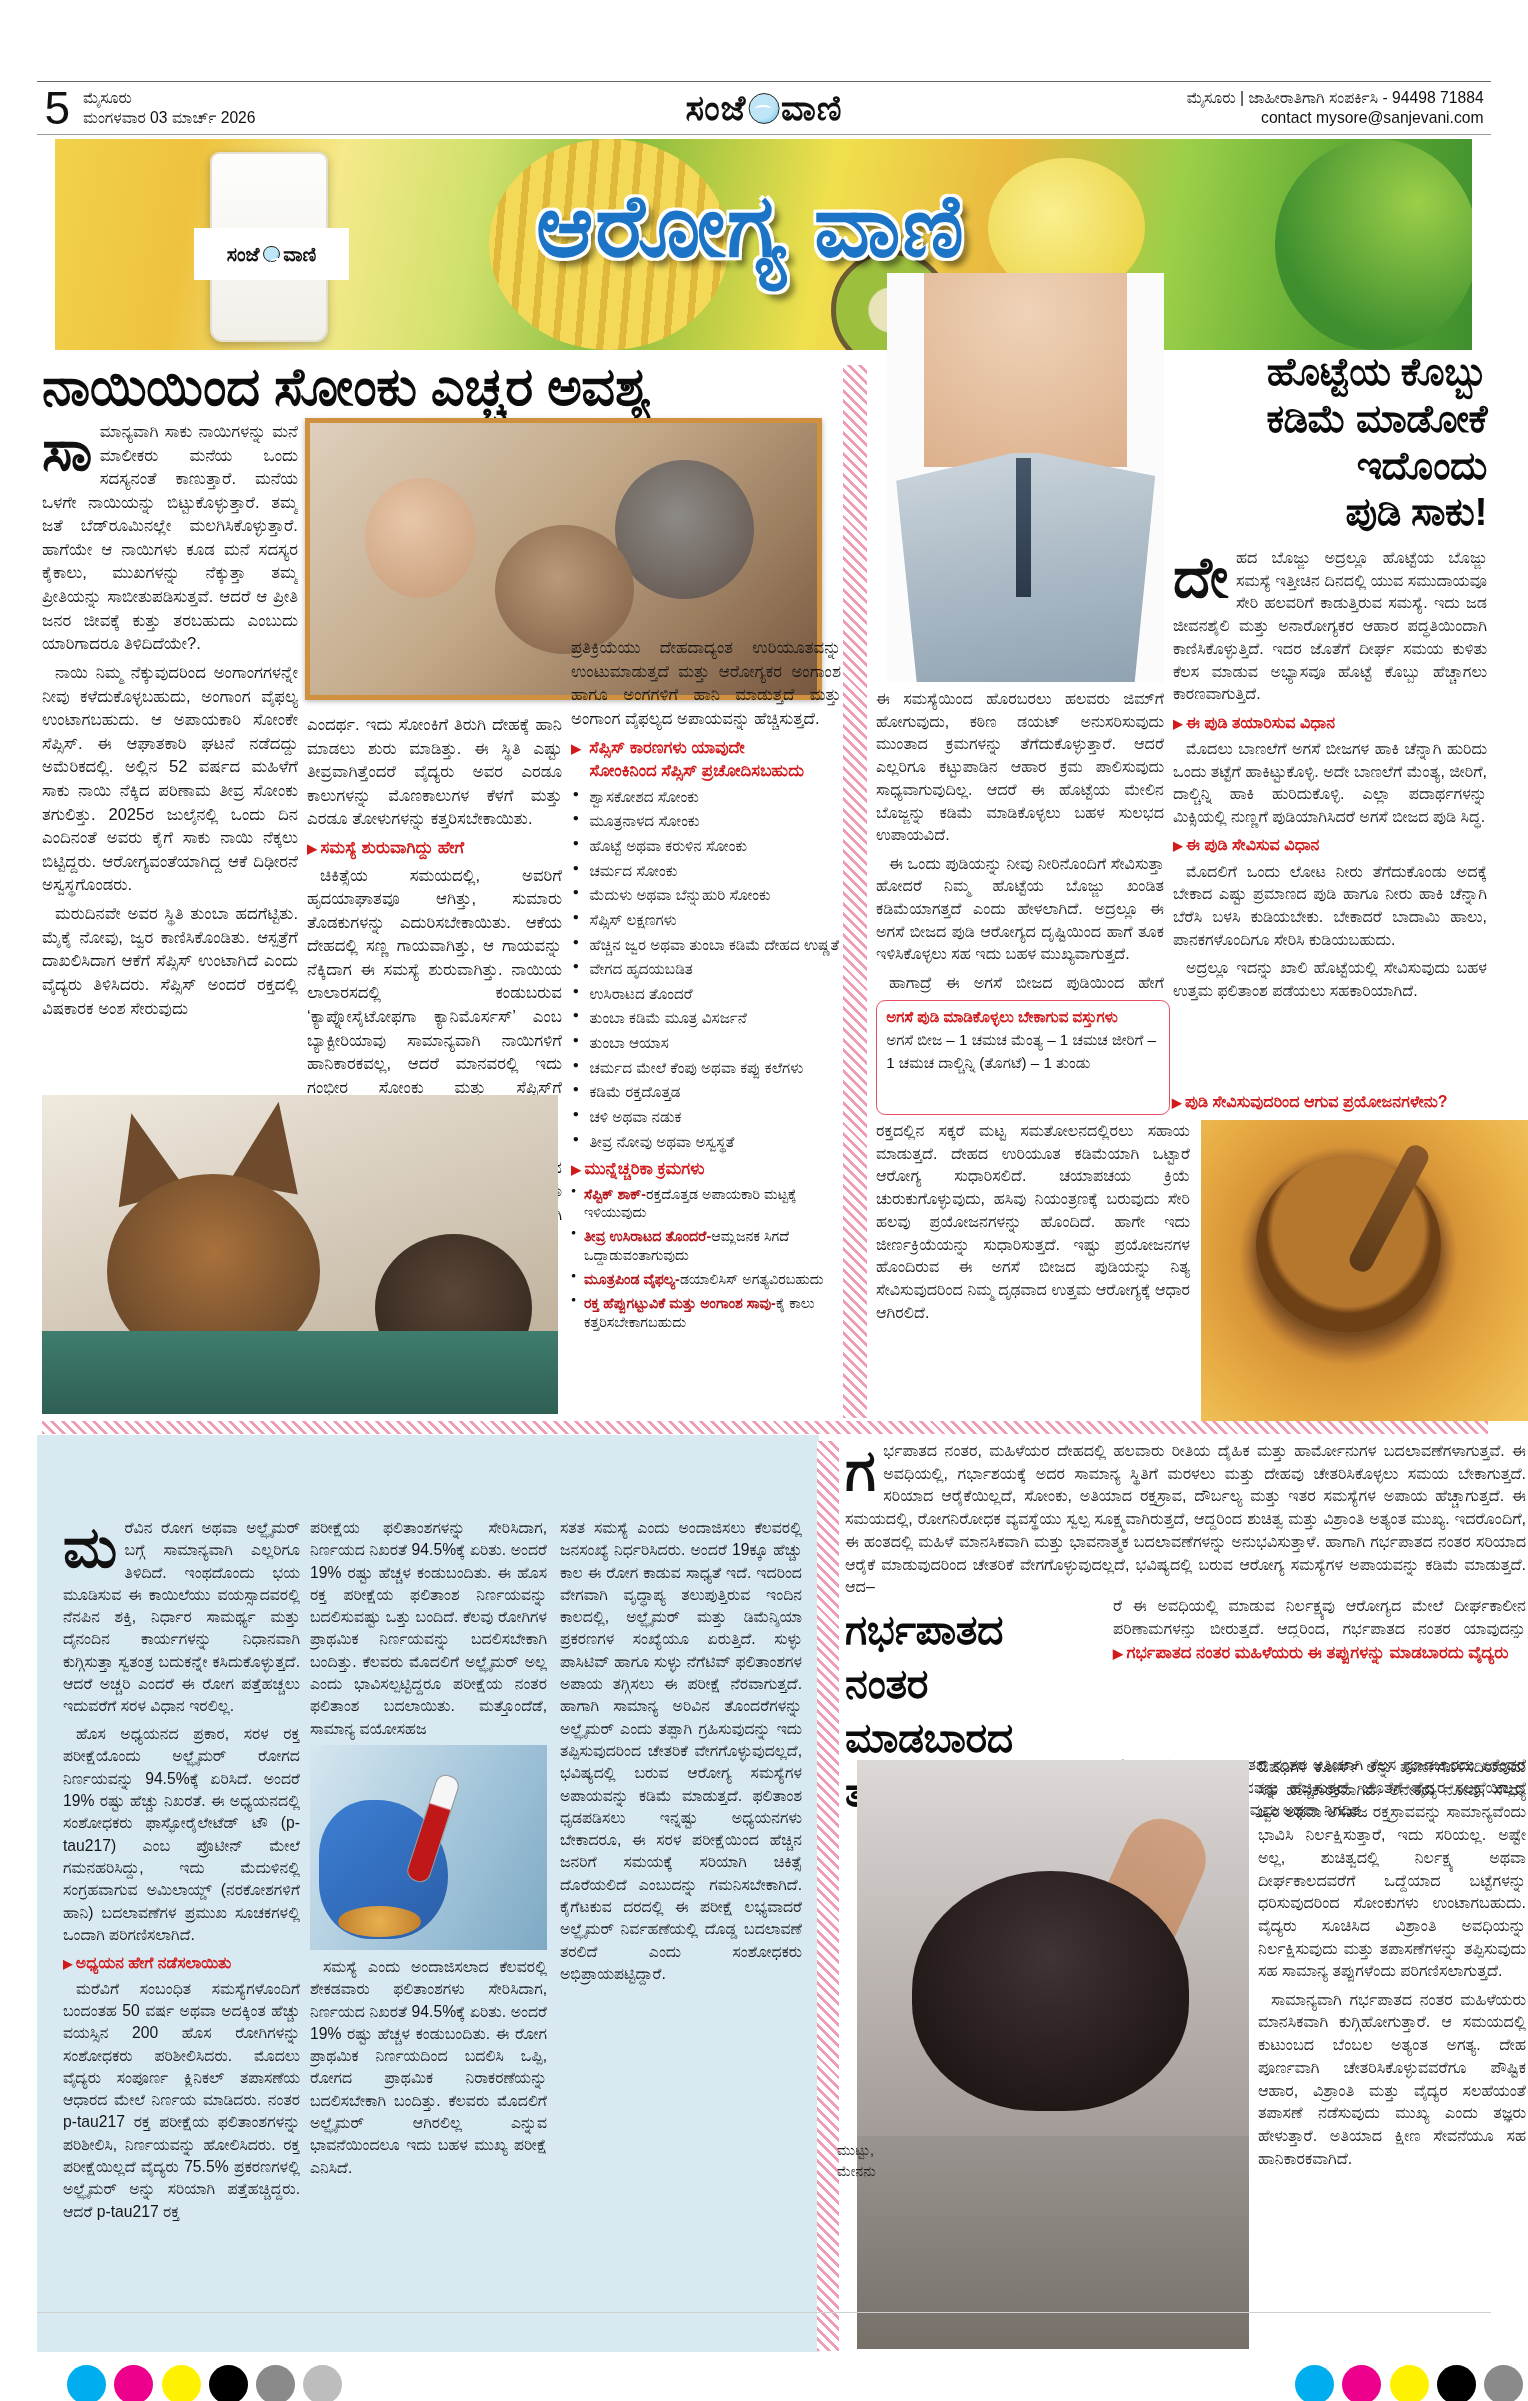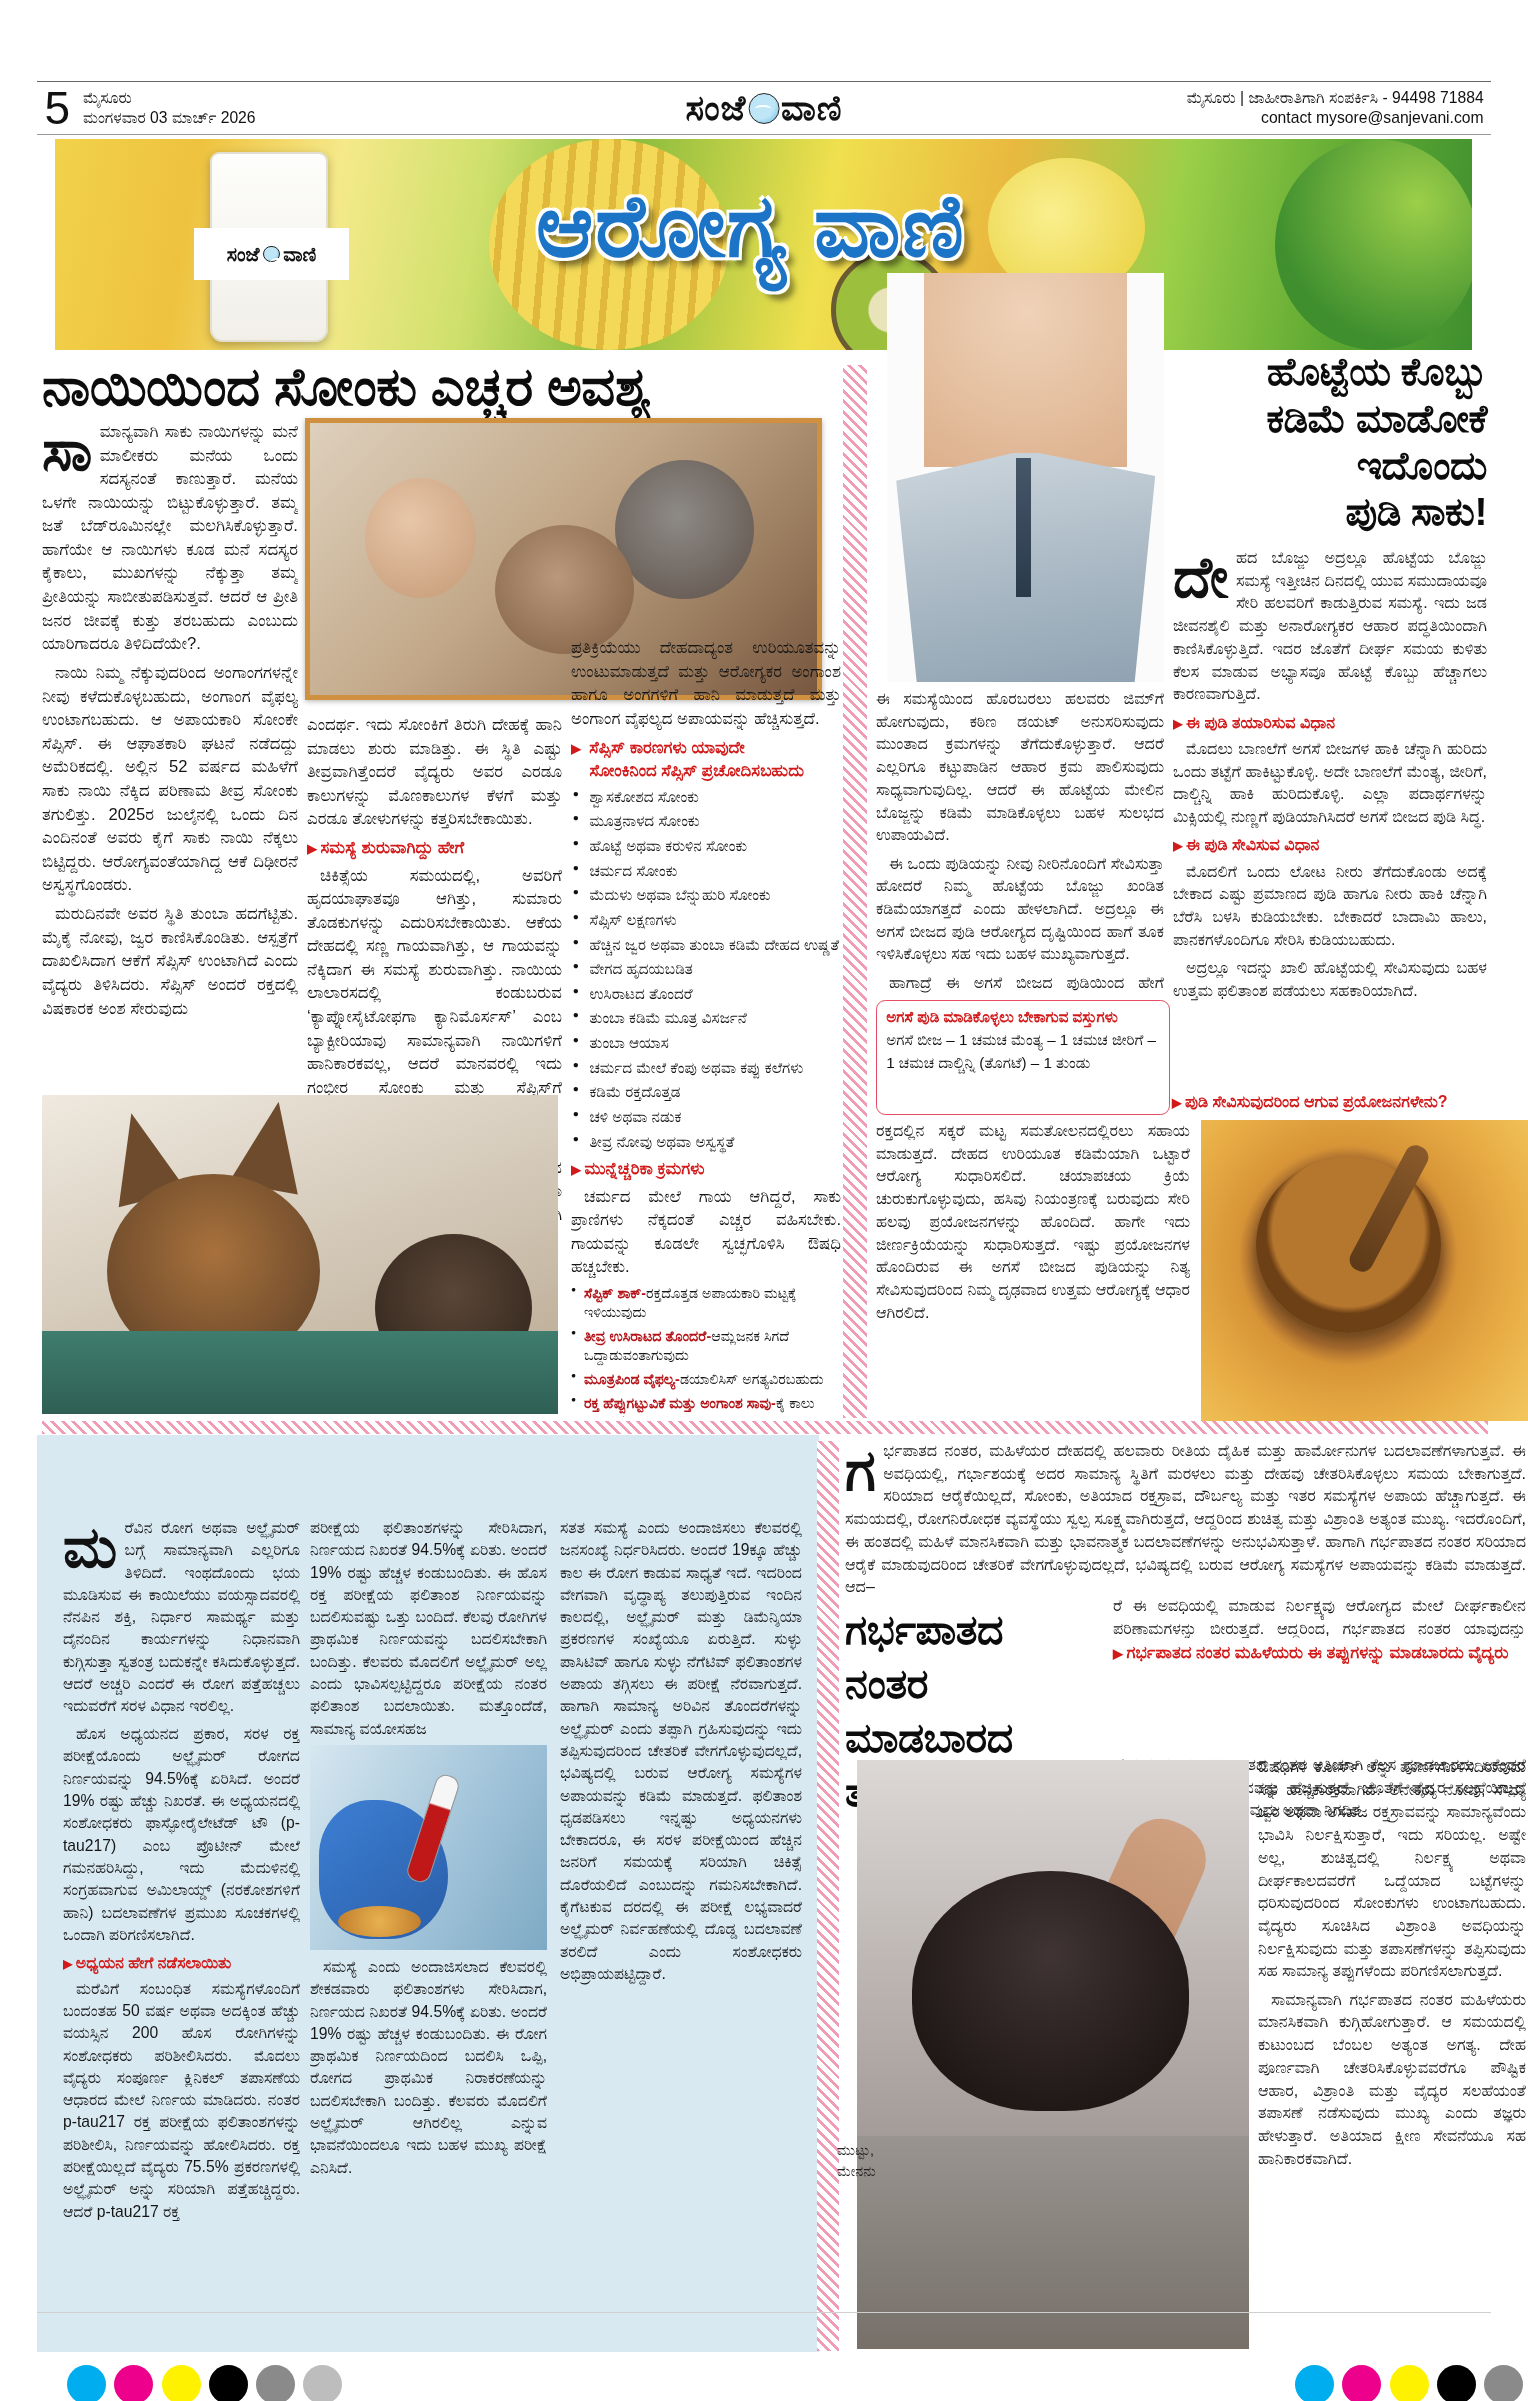--- a/index.html
+++ b/index.html
@@ -184,21 +184,20 @@
         <div>ವೇಗದ ಹೃದಯಬಡಿತ</div>
         <div>ಉಸಿರಾಟದ ತೊಂದರೆ</div>
         <div>ತುಂಬಾ ಕಡಿಮೆ ಮೂತ್ರ ವಿಸರ್ಜನೆ</div>
         <div>ತುಂಬಾ ಆಯಾಸ</div>
         <div>ಚರ್ಮದ ಮೇಲೆ ಕೆಂಪು ಅಥವಾ ಕಪ್ಪು ಕಲೆಗಳು</div>
         <div>ಕಡಿಮೆ ರಕ್ತದೊತ್ತಡ</div>
         <div>ಚಳಿ ಅಥವಾ ನಡುಕ</div>
         <div>ತೀವ್ರ ನೋವು ಅಥವಾ ಅಸ್ವಸ್ಥತೆ</div>
       </ul>
     <div class="sub">ಮುನ್ನೆಚ್ಚರಿಕಾ ಕ್ರಮಗಳು</div>
-    <p>ಚರ್ಮದ ಮೇಲೆ ಗಾಯ ಆಗಿದ್ದರೆ, ಸಾಕು ಪ್ರಾಣಿಗಳು ನೆಕ್ಕದಂತೆ ಎಚ್ಚರ ವಹಿಸಬೇಕು. ಗಾಯವನ್ನು ಕೂಡಲೇ ಸ್ವಚ್ಛಗೊಳಿಸಿ ಔಷಧಿ ಹಚ್ಚಬೇಕು.</p>
     <div class="clist">
         <div><span class="lead">ಸೆಪ್ಟಿಕ್ ಶಾಕ್-</span><span>ರಕ್ತದೊತ್ತಡ ಅಪಾಯಕಾರಿ ಮಟ್ಟಕ್ಕೆ ಇಳಿಯುವುದು</span></div>
         <div><span class="lead">ತೀವ್ರ ಉಸಿರಾಟದ ತೊಂದರೆ-</span><span>ಆಮ್ಲಜನಕ ಸಿಗದೆ ಒದ್ದಾಡುವಂತಾಗುವುದು</span></div>
         <div><span class="lead">ಮೂತ್ರಪಿಂಡ ವೈಫಲ್ಯ-</span><span>ಡಯಾಲಿಸಿಸ್ ಅಗತ್ಯವಿರಬಹುದು</span></div>
         <div><span class="lead">ರಕ್ತ ಹೆಪ್ಪುಗಟ್ಟುವಿಕೆ ಮತ್ತು ಅಂಗಾಂಶ ಸಾವು-</span><span>ಕೈ ಕಾಲು ಕತ್ತರಿಸಬೇಕಾಗಬಹುದು</span></div>
       </div>
   </div>
 
   <div class="abs photo-shepherd">
     <div class="ear e1"></div>

